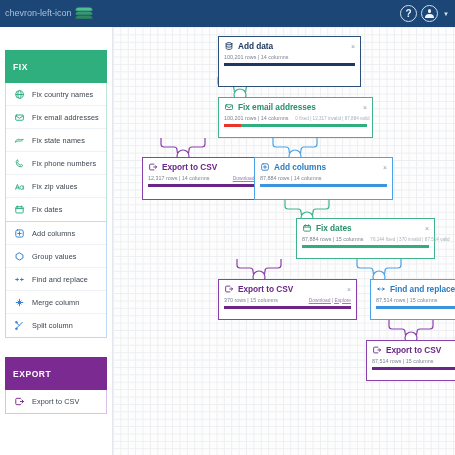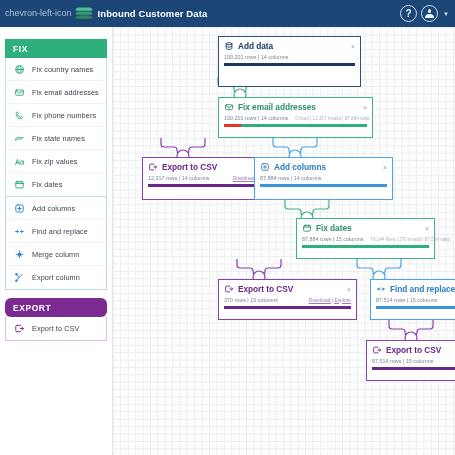--- a/index.html
+++ b/index.html
@@ -39,27 +39,27 @@
   .avatar-glyph::after{ content:""; position:absolute; bottom:0.3px; left:0.4px; width:8.2px; height:4px; border-radius:4px 4px 0 0; background:#eaf3fa; }
   .hdr-caret { color:#cfe0ef; font-size:6px; margin-left:1px; }
 
   
   #sidebar {
     position:absolute; top:27px; left:0; width:113px; height:428px;
     background:#ffffff; z-index:20; padding:4px 5px 4px 5px;
     border-right:1px solid #e4e8ee; overflow:hidden;
   }
   .sec-head {
-    height:19px; display:flex; align-items:center; padding-left:8px;
+    height:33px; display:flex; align-items:center; padding-left:8px;
     color:#ffffff; font-size:8.5px; font-weight:bold; letter-spacing:.55px;
-    margin-top:8px;
+    margin-top:19px;
   }
   .sec-head.fix    { background:#2fae7e; }
   .sec-head.modify { background:#2d7fd3; }
-  .sec-head.export { background:#7b2a91;border-radius:6px; }
+  .sec-head.export { background:#7b2a91; }
   .sec-body { border-left:1px solid; border-right:1px solid; border-bottom:1px solid; }
   .sec-body.fix    { border-color:#bde4d3; }
   .sec-body.modify { border-color:#bcd8f2; }
   .sec-body.export { border-color:#ddbfe8; }
   .tool {
     height:23px; display:flex; align-items:center; gap:7px; padding-left:8px;
     background:#fff; border-bottom:1px solid #eef2f6; cursor:pointer;
   }
   .tool:last-child { border-bottom:none; }
   .tool-label { font-size:7.3px; color:#3a4450; letter-spacing:.1px; white-space:nowrap; }
@@ -113,21 +113,20 @@
 
 <div id="app">
 
   <div id="header">
     <span class="hdr-back">chevron-left-icon</span>
     <span class="logo-stack">
         <i></i>
         <i></i>
         <i></i>
       </span>
-    <span id="hdr-title">Inbound Customer Data</span>
     <span class="hdr-right">
       <span class="hdr-circ">?</span>
       <span class="hdr-circ">
           <i class="avatar-glyph"></i>
         </span>
       <span class="hdr-caret">▼</span>
     </span>
   </div>
 
   <div id="sidebar">
@@ -148,32 +147,32 @@
             <svg viewBox="0 0 16 16">
               <rect x="2.4" y="4.4" width="11.2" height="7.6" rx="1.4" fill="none" stroke="#2fae7e" stroke-width="1.4" stroke-linecap="round" stroke-linejoin="round"></rect>
               <path d="M2.8 5.6l5.2 3.6 5.2-3.6" fill="none" stroke="#2fae7e" stroke-width="1.4" stroke-linecap="round" stroke-linejoin="round"></path>
             </svg>
           </span>
           <span class="tool-label">Fix email addresses</span>
         </div>
         <div class="tool">
           <span class="tool-ico">
             <svg viewBox="0 0 16 16">
+              <path d="M2.6 8.4c1.6-2 4-2.6 5.6-2 1.3.5 3.2.8 5.2-.4-1.3 2.5-3.3 3.2-5.2 2.8-1.6-.3-3.6 0-5.6 1.4z" fill="none" stroke="#2fae7e" stroke-width="1.4" stroke-linecap="round" stroke-linejoin="round"></path>
+            </svg>
+          </span>
+          <span class="tool-label">Fix state names</span>
+        </div>
+        <div class="tool">
+          <span class="tool-ico">
+            <svg viewBox="0 0 16 16">
               <path d="M5 3.2c1 0 1.3 2.1 1.3 2.1L5.2 6.6c.7 1.7 2.2 3.2 3.9 3.9l1.3-1.1s2.1.3 2.1 1.3c0 1.2-1 2.1-2.2 2.1C6 12.8 3.2 10 3.2 5.3 3.2 4.1 3.9 3.2 5 3.2z" fill="none" stroke="#2fae7e" stroke-width="1.4" stroke-linecap="round" stroke-linejoin="round"></path>
             </svg>
           </span>
           <span class="tool-label">Fix phone numbers</span>
-        </div>
-        <div class="tool">
-          <span class="tool-ico">
-            <svg viewBox="0 0 16 16">
-              <path d="M2.6 8.4c1.6-2 4-2.6 5.6-2 1.3.5 3.2.8 5.2-.4-1.3 2.5-3.3 3.2-5.2 2.8-1.6-.3-3.6 0-5.6 1.4z" fill="none" stroke="#2fae7e" stroke-width="1.4" stroke-linecap="round" stroke-linejoin="round"></path>
-            </svg>
-          </span>
-          <span class="tool-label">Fix state names</span>
         </div>
         <div class="tool">
           <span class="tool-ico">
             <svg viewBox="0 0 16 16">
               <path d="M2.4 12l2.6-7 2.6 7M3.2 10h3.6" fill="none" stroke="#2fae7e" stroke-width="1.4" stroke-linecap="round" stroke-linejoin="round"></path>
               <path d="M13.4 7.2v4.8M13.4 8.6c-.4-1-1.3-1.6-2.3-1.6-1.4 0-2.4 1.1-2.4 2.6s1 2.6 2.4 2.6c1 0 1.9-.6 2.3-1.6" fill="none" stroke="#2fae7e" stroke-width="1.4" stroke-linecap="round" stroke-linejoin="round"></path>
             </svg>
           </span>
           <span class="tool-label">Fix zip values</span>
         </div>
@@ -189,20 +188,28 @@
       </div>
       <div class="sec-body modify">
         <div class="tool">
           <span class="tool-ico">
             <svg viewBox="0 0 16 16">
               <rect x="2.6" y="2.8" width="10.8" height="10.4" rx="2.4" fill="none" stroke="#2d7fd3" stroke-width="1.4" stroke-linecap="round" stroke-linejoin="round"></rect>
               <path d="M8 5.6v4.8M5.6 8h4.8" fill="none" stroke="#2d7fd3" stroke-width="1.4" stroke-linecap="round" stroke-linejoin="round"></path>
             </svg>
           </span>
           <span class="tool-label">Add columns</span>
+        </div>
+        <div class="tool">
+          <span class="tool-ico">
+            <svg viewBox="0 0 16 16">
+              <path d="M8 2.8l5 3v4.4l-5 3-5-3V5.8z" fill="none" stroke="#2d7fd3" stroke-width="1.4" stroke-linecap="round" stroke-linejoin="round"></path>
+            </svg>
+          </span>
+          <span class="tool-label">Group values</span>
         </div>
         <div class="tool">
           <span class="tool-ico">
             <svg viewBox="0 0 16 16">
               <path d="M2.4 8h4.2M5.2 6.2L3.2 8l2 1.8" fill="none" stroke="#2d7fd3" stroke-width="1.4" stroke-linecap="round" stroke-linejoin="round"></path>
               <path d="M13.6 8H9.4M10.8 6.2L12.8 8l-2 1.8" fill="none" stroke="#2d7fd3" stroke-width="1.4" stroke-linecap="round" stroke-linejoin="round"></path>
             </svg>
           </span>
           <span class="tool-label">Find and replace</span>
         </div>
@@ -216,21 +223,21 @@
           <span class="tool-label">Merge column</span>
         </div>
         <div class="tool">
           <span class="tool-ico">
             <svg viewBox="0 0 16 16">
               <path d="M3 12.6L12 3.4M3 3.4l4.4 4.4" fill="none" stroke="#2d7fd3" stroke-width="1.4" stroke-linecap="round" stroke-linejoin="round"></path>
               <circle cx="3.4" cy="3.2" r="1.2" fill="none" stroke="#2d7fd3" stroke-width="1.4" stroke-linecap="round" stroke-linejoin="round"></circle>
               <circle cx="3.4" cy="12.8" r="1.2" fill="none" stroke="#2d7fd3" stroke-width="1.4" stroke-linecap="round" stroke-linejoin="round"></circle>
             </svg>
           </span>
-          <span class="tool-label">Export column</span>
+          <span class="tool-label">Split column</span>
         </div>
       </div>
       <div class="sec-head export">EXPORT</div>
       <div class="sec-body export">
         <div class="tool">
           <span class="tool-ico">
             <svg viewBox="0 0 16 16">
               <path d="M9.4 3.4H4a1.4 1.4 0 00-1.4 1.4v6.4A1.4 1.4 0 004 12.6h5.4" fill="none" stroke="#7b2a91" stroke-width="1.4" stroke-linecap="round" stroke-linejoin="round"></path>
               <path d="M9.2 8h4.4M11.6 5.8L13.8 8l-2.2 2.2" fill="none" stroke="#7b2a91" stroke-width="1.4" stroke-linecap="round" stroke-linejoin="round"></path>
             </svg>

